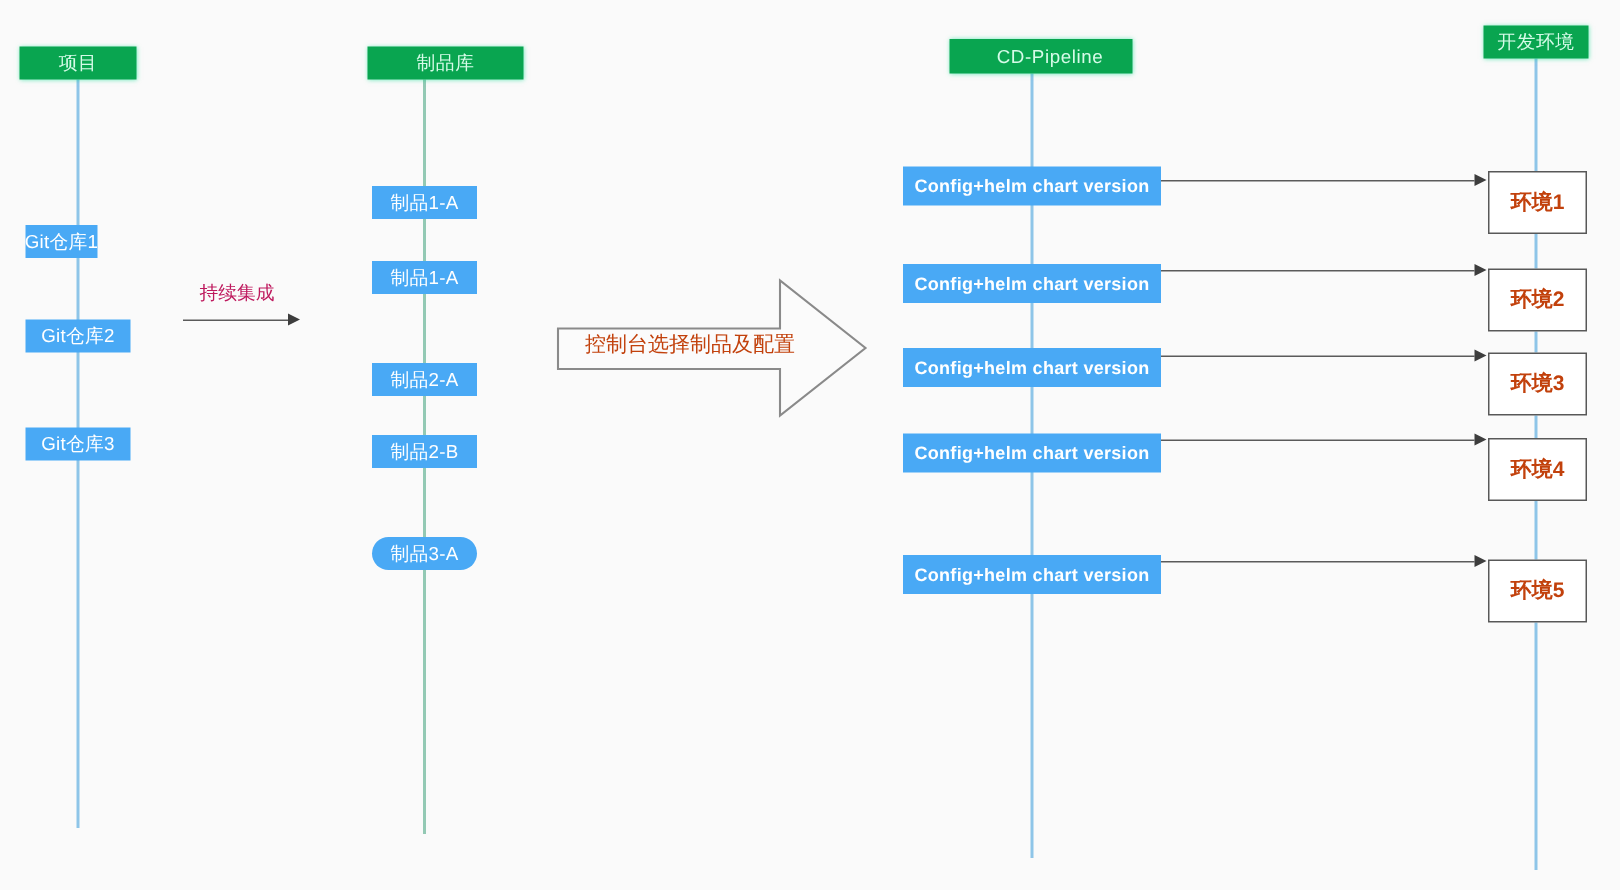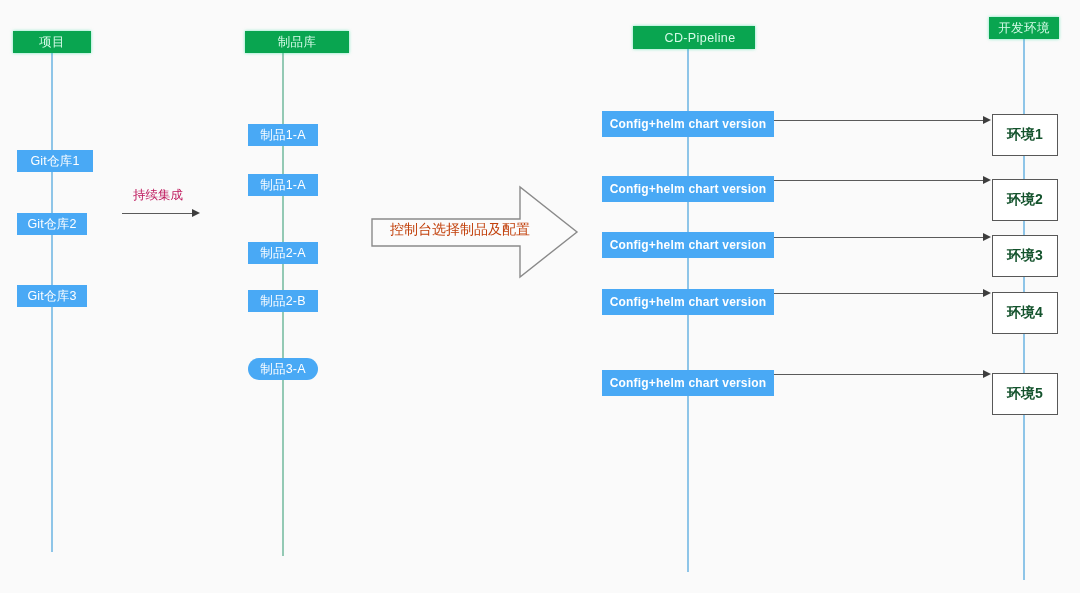--- a/index.html
+++ b/index.html
@@ -37,21 +37,21 @@
     letter-spacing:.2px;
   }
   .blue-box.small{font-size:12px;font-weight:bold;}
 
   
   .env-box{
     position:absolute;
     background:#ffffff;
     border:1.6px solid #585858;
     display:flex;align-items:center;justify-content:center;
-    font-size:14px;font-weight:bold;color:#14532d;
+    font-size:14px;font-weight:bold;color:#c2410c;
     white-space:nowrap;
   }
 
   
   .hline{position:absolute;height:1.4px;background:#5a5a5a;}
   .arrowhead{
     position:absolute;width:0;height:0;
     border-top:4.5px solid transparent;
     border-bottom:4.5px solid transparent;
     border-left:8px solid #3d3d3d;
@@ -73,21 +73,21 @@
     white-space:nowrap;
     display:flex;align-items:center;justify-content:center;
   }
 </style>
 </head>
 <body>
 
 <div id="canvas">
     <div class="lifeline" style="left: 51px; top: 53px; height: 499px; background: rgb(142, 197, 232);"></div>
     <div class="header-box" style="left: 13px; top: 31px; width: 78px; height: 22px; background: rgb(9, 165, 80);">项目</div>
-    <div class="blue-box" style="left: 17px; top: 150px; width: 76px; height: 22px; background: rgb(73, 169, 245);">Git仓库1</div>
+    <div class="blue-box" style="left: 17px; top: 150px; width: 48px; height: 22px; background: rgb(73, 169, 245);">Git仓库1</div>
     <div class="blue-box" style="left: 17px; top: 213px; width: 70px; height: 22px; background: rgb(73, 169, 245);">Git仓库2</div>
     <div class="blue-box" style="left: 17px; top: 285px; width: 70px; height: 22px; background: rgb(73, 169, 245);">Git仓库3</div>
     <div class="lifeline" style="left: 282px; top: 53px; height: 503px; background: rgb(147, 201, 180);"></div>
     <div class="header-box" style="left: 231px; top: 31px; width: 104px; height: 22px; background: rgb(9, 165, 80); margin-left: 14px;">制品库</div>
     <div class="blue-box" style="left: 248px; top: 124px; width: 70px; height: 22px; background: rgb(73, 169, 245);">制品1-A</div>
     <div class="blue-box" style="left: 248px; top: 174px; width: 70px; height: 22px; background: rgb(73, 169, 245);">制品1-A</div>
     <div class="blue-box" style="left: 248px; top: 242px; width: 70px; height: 22px; background: rgb(73, 169, 245);">制品2-A</div>
     <div class="blue-box" style="left: 248px; top: 290px; width: 70px; height: 22px; background: rgb(73, 169, 245);">制品2-B</div>
     <div class="blue-box" style="left: 248px; top: 358px; width: 70px; height: 22px; background: rgb(73, 169, 245); border-radius: 11px;">制品3-A</div>
     <div class="lifeline" style="left: 687px; top: 49px; height: 523px; background: rgb(142, 197, 232);"></div>

